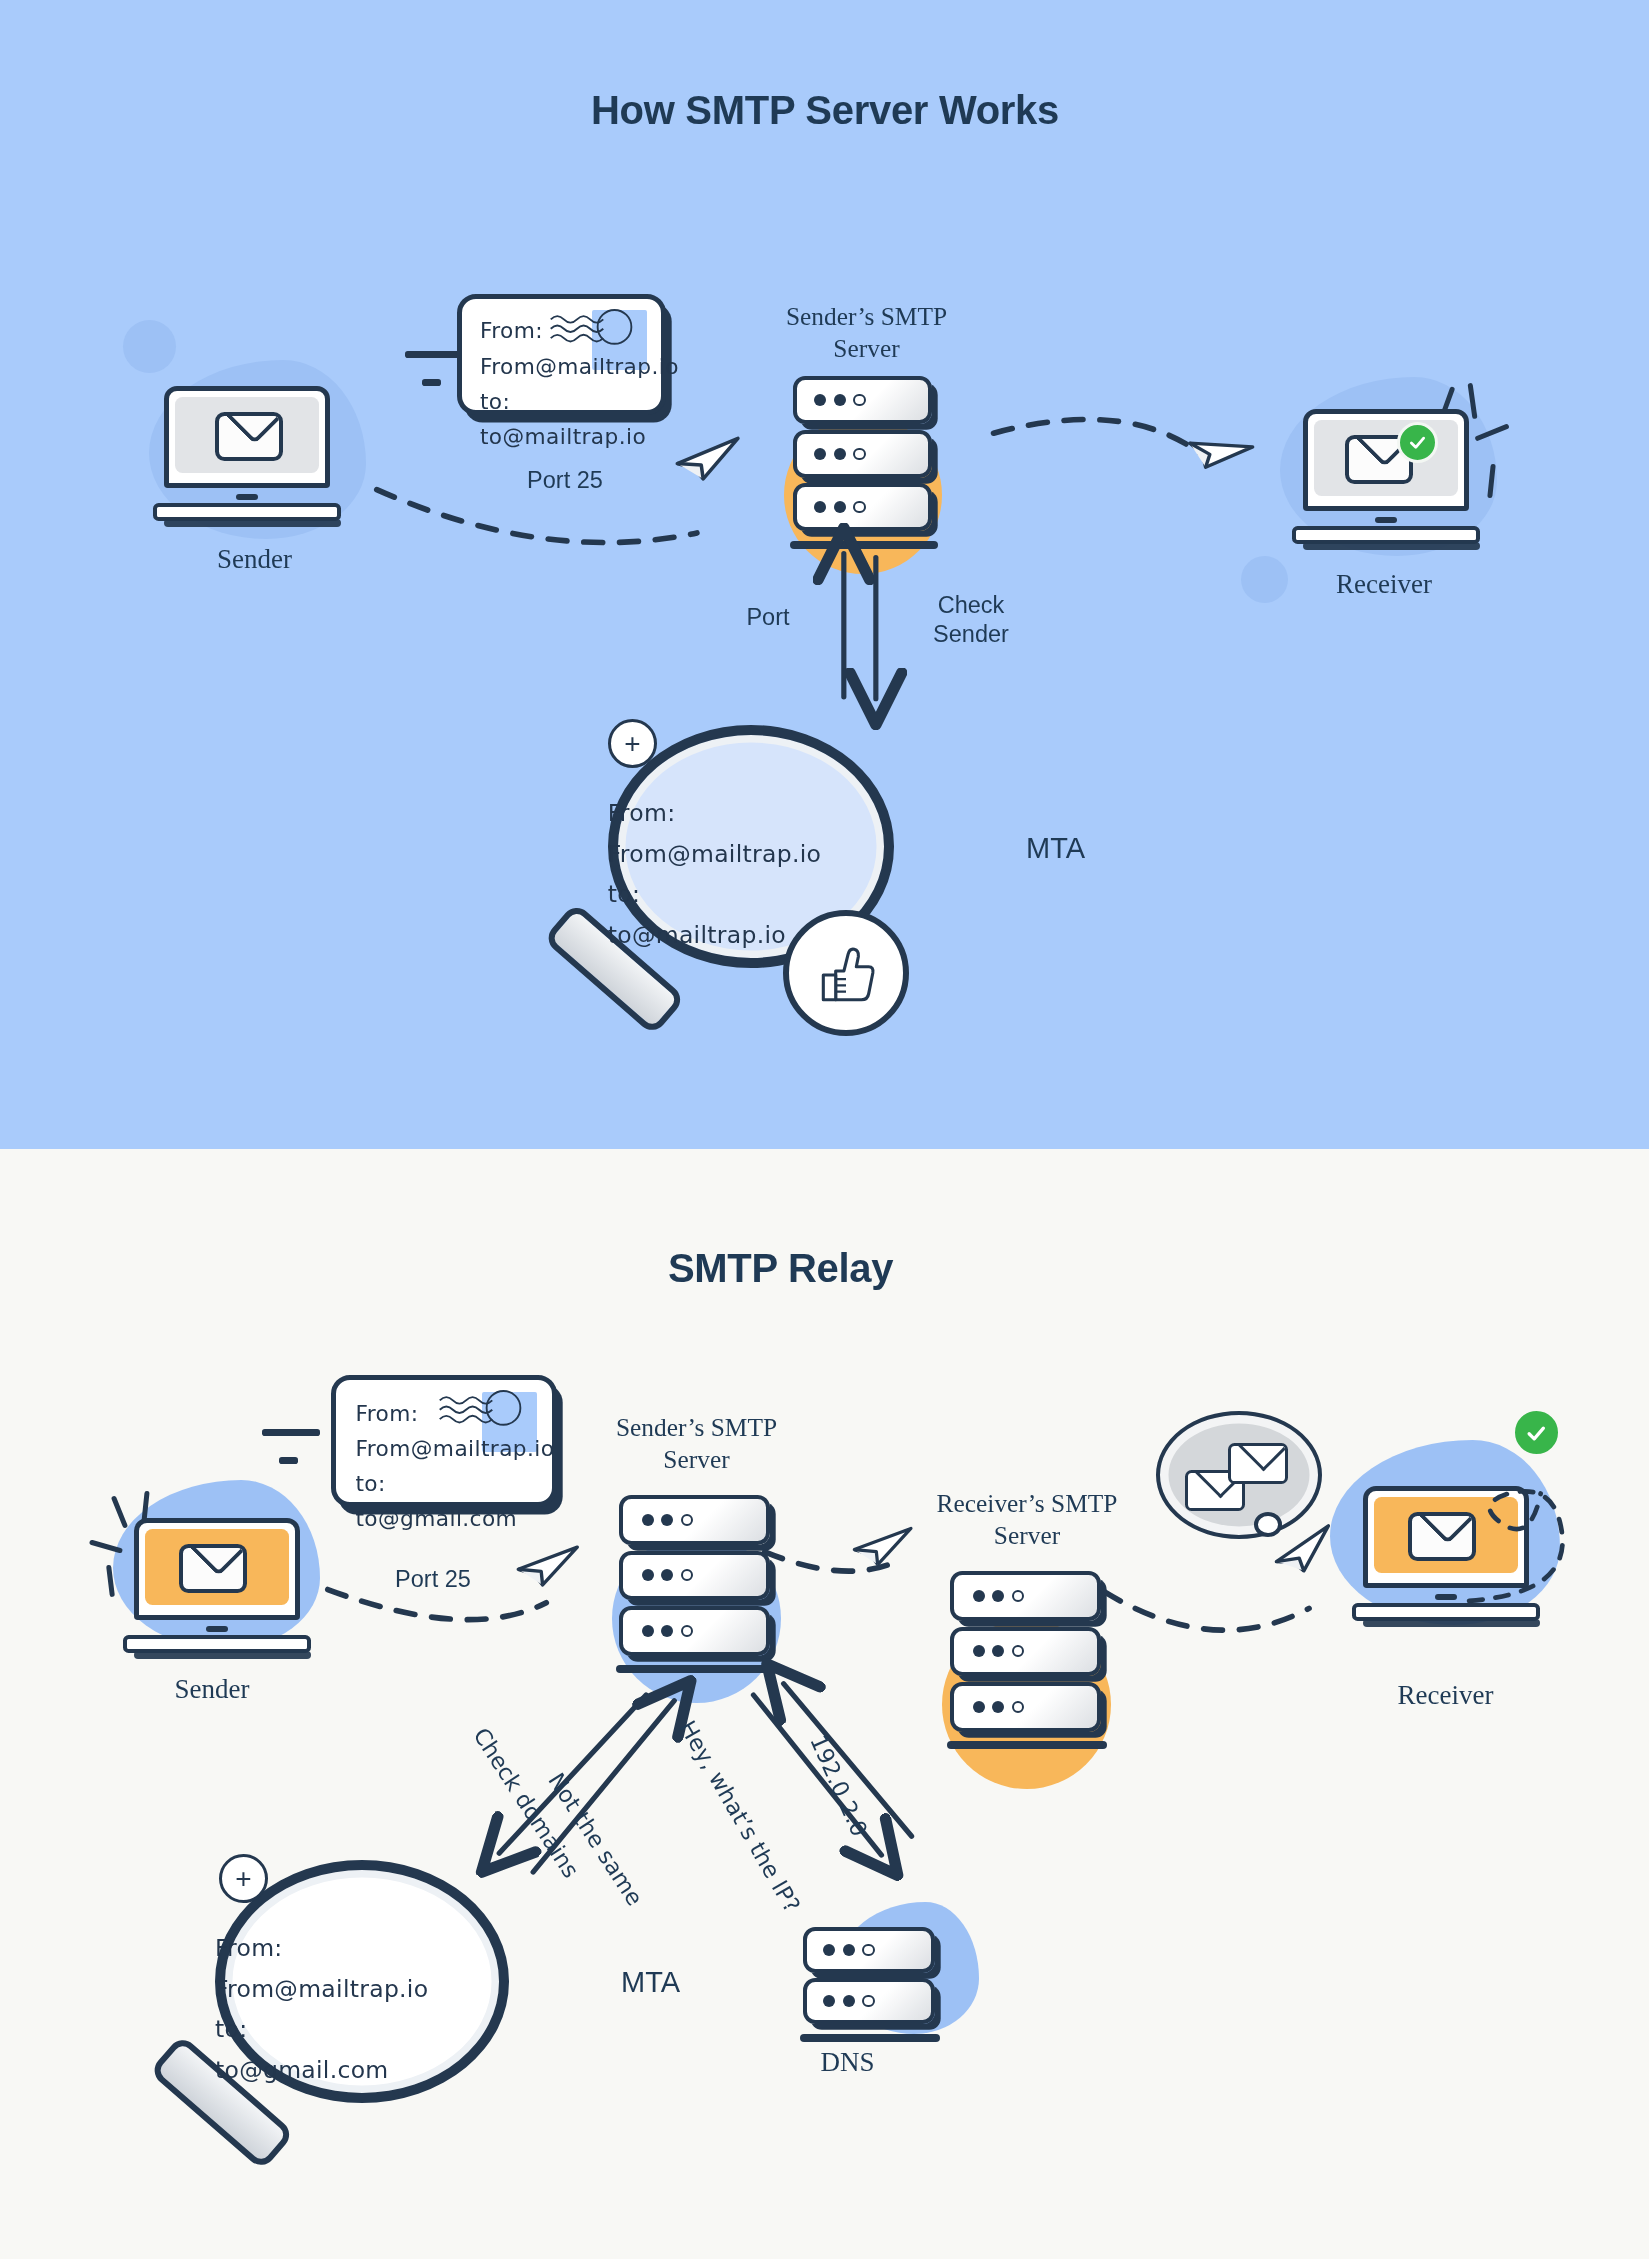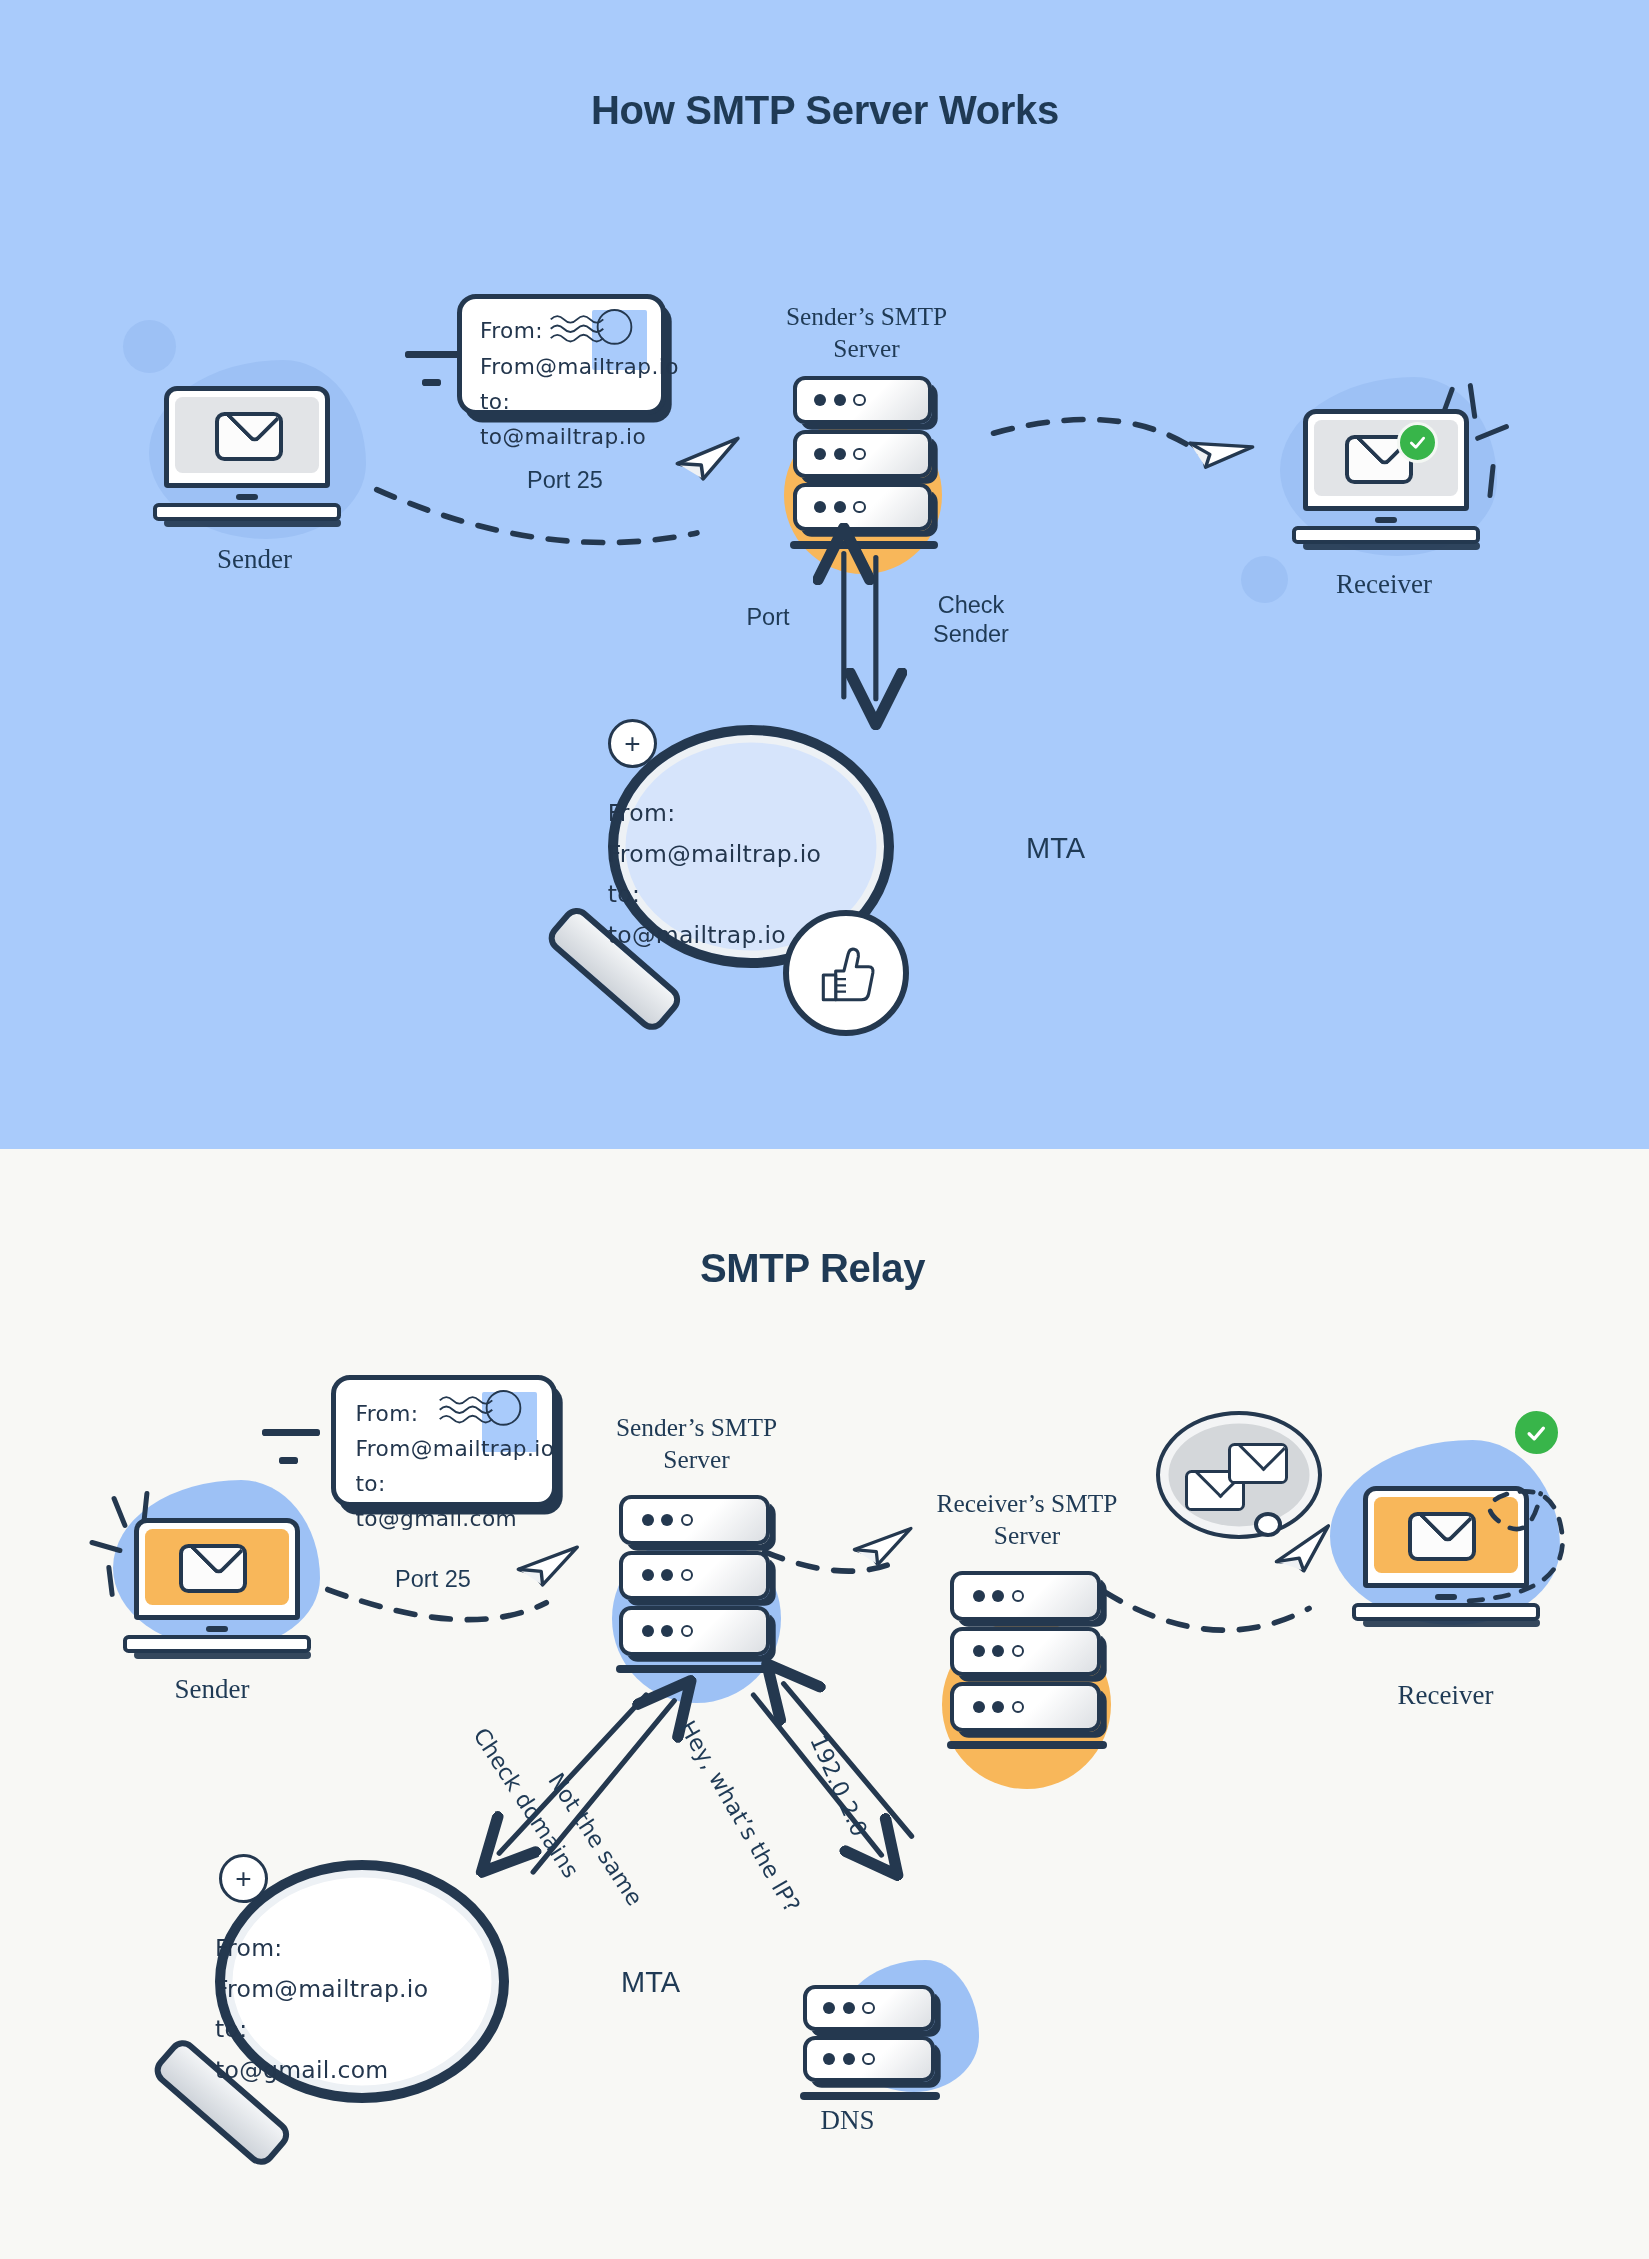--- a/index.html
+++ b/index.html
@@ -15,21 +15,21 @@
   .section{position:absolute;left:0;width:1650px;}
   #section-no-relay{top:0;height:1149px;background:#a9cbfb;}
   #section-relay{top:1149px;height:1111px;background:#f8f8f5;}
 
   .sec-title{
     position:absolute;width:100%;text-align:center;
     color:#1f3a55;font-weight:bold;letter-spacing:-0.3px;
     line-height:1.28;
   }
   #title-no-relay{top:85px;font-size:40px;}
-  #title-relay{top:1243px;font-size:40px;padding-left:32px;}
+  #title-relay{top:1243px;font-size:40px;}
 
   
   .node{position:absolute;font-family:Liberation Serif, serif;}
   .caption{
     position:absolute;text-align:center;color:#1f3a55;
     font-size:27px;width:100%;left:0;
   }
   .node-label{
     position:absolute;color:#1f3a55;font-size:25.4px;text-align:center;
     line-height:1.25;width:100%;left:0;
@@ -460,21 +460,21 @@
     <div class="plus-badge" style="left:87px;top:-5.6px;width:49px;height:49px;">+</div>
     <div class="mag-text">
       <div>From:</div>
       <div>From@mailtrap.io</div>
       <div>to:</div>
       <div>to@gmail.com</div>
     </div>
   </div>
   <div class="mta-label" style="left:621px;top:1966px;">MTA</div>
 
-  <div class="node" style="left:782px;top:1966px;width:207px;height:188px;z-index:2;">
+  <div class="node" style="left:782px;top:1908px;width:207px;height:188px;z-index:2;">
     <div class="blob organic" style="left:56px;top:-5.6px;width:141px;height:132px;"></div>
     <div class="rack" style="left:21px;top:19px;width:132px;height:102px;">
       <div class="rack-unit" style="height:45%;">
         <div class="rack-dots">
           <span class="dot"></span>
           <span class="dot"></span>
           <span class="dot hollow"></span>
         </div>
       </div>
       <div class="rack-unit" style="height:45%;">

